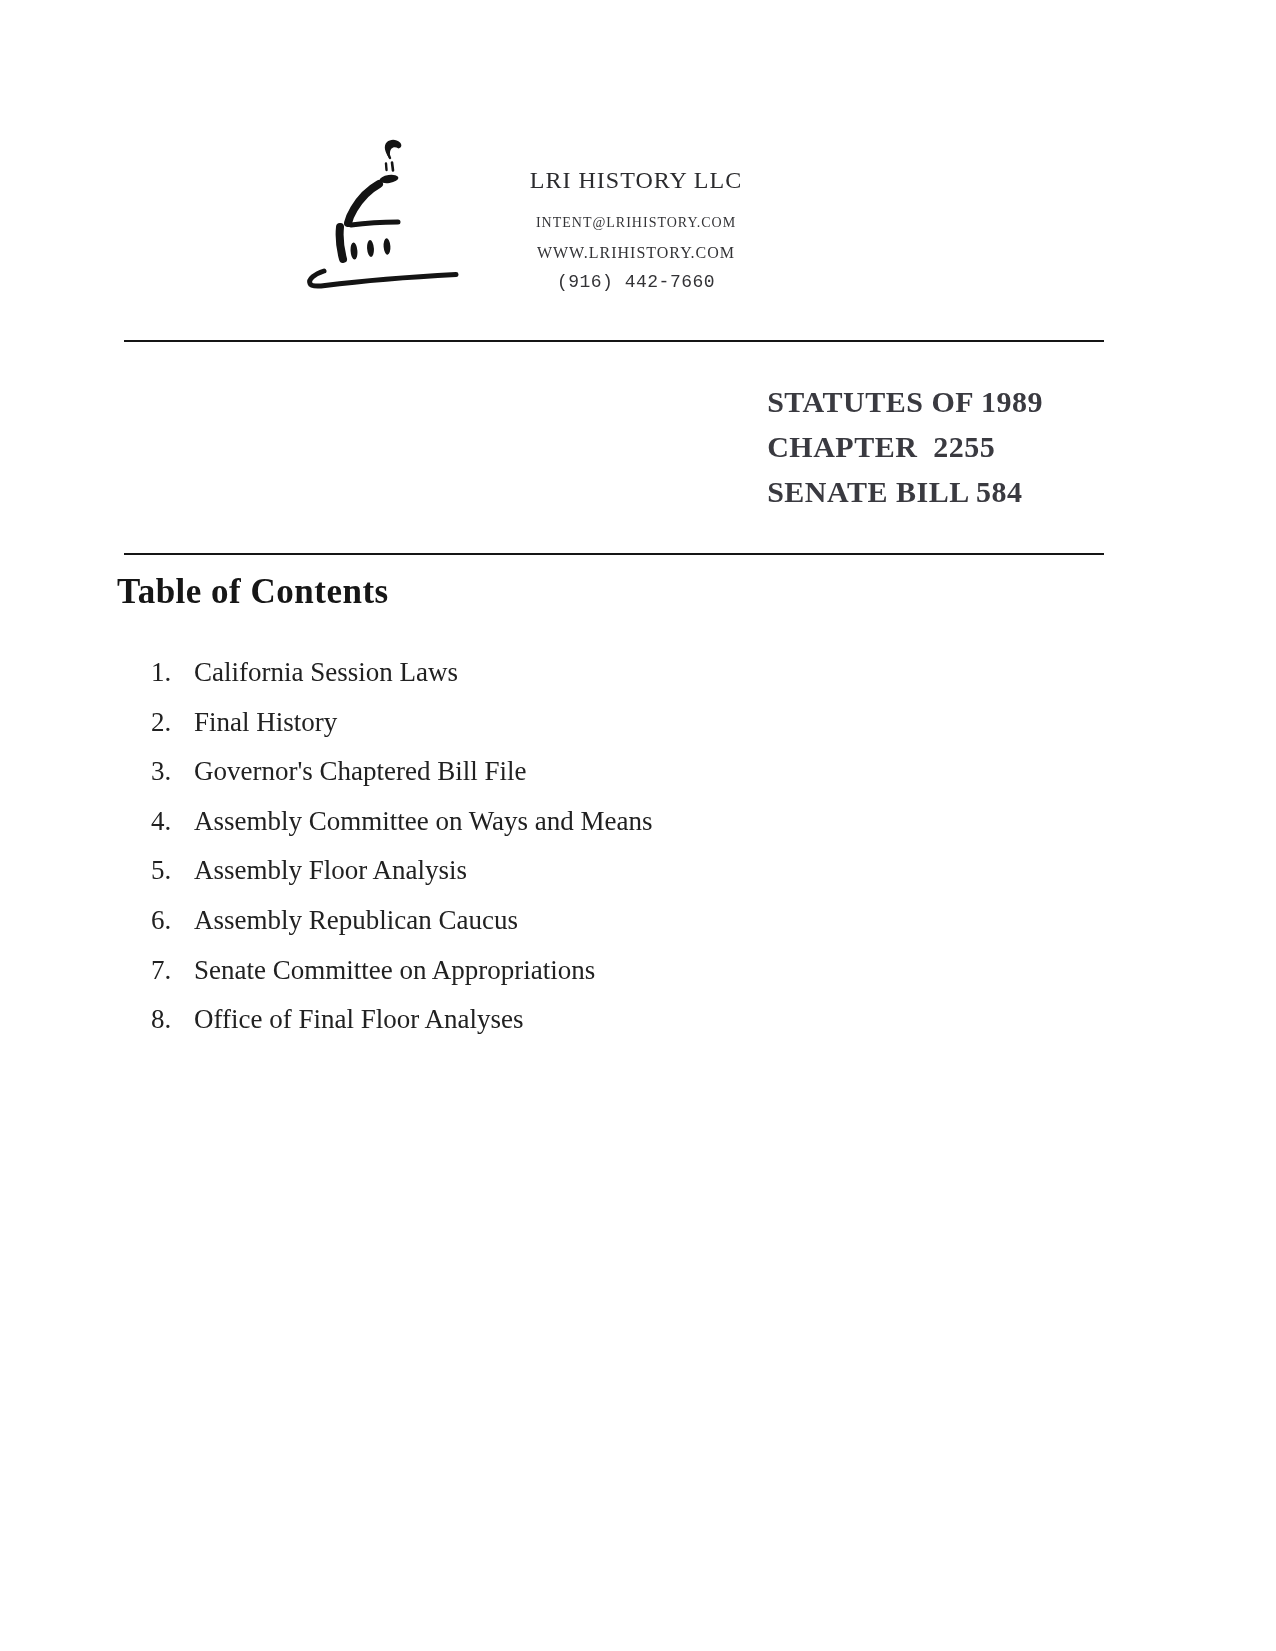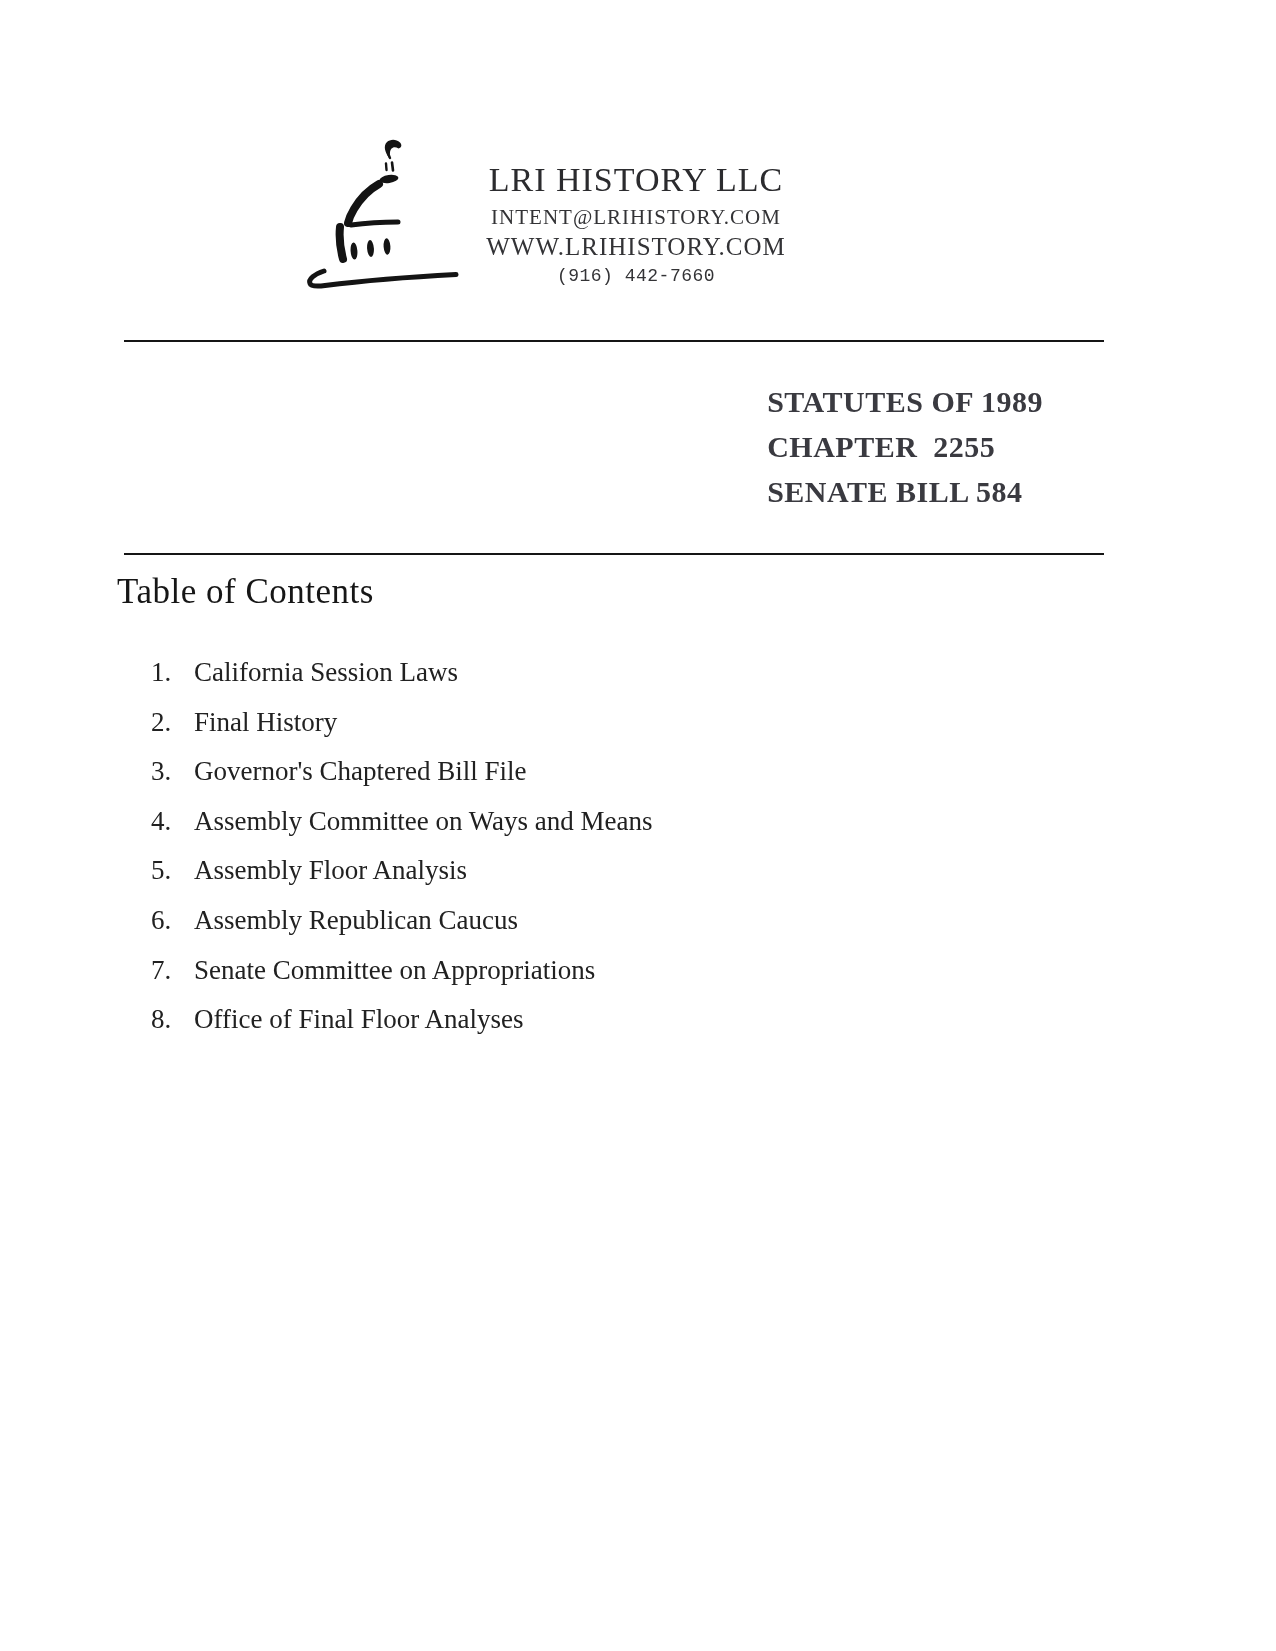--- a/index.html
+++ b/index.html
@@ -27,34 +27,34 @@
     height: 170px;
   }
   .company {
     position: absolute;
     left: 451px;
     top: 158px;
     width: 370px;
     text-align: center;
   }
   .company-name {
-    font-size: 34px;
+    font-size: 24px;
     line-height: 44px;
     letter-spacing: 1px;
     color: #2b2b2e;
   }
   .company-email {
-    margin-top: 0;
-    font-size: 21px;
+    margin-top: 6px;
+    font-size: 14px;
     line-height: 30px;
     letter-spacing: 1px;
     color: #333336;
   }
   .company-website {
-    font-size: 25px;
+    font-size: 16px;
     line-height: 30px;
     letter-spacing: 1px;
     color: #333336;
   }
   .company-phone {
     font-size: 18px;
     line-height: 28px;
     letter-spacing: 0.5px;
     color: #333336;
     font-family: Liberation Mono, monospace;
@@ -87,21 +87,21 @@
     white-space: pre;
   }
 
   
   .toc-heading {
     position: absolute;
     left: 117px;
     top: 570px;
     margin: 0;
     font-size: 35px;
-    font-weight: normal;
+    font-weight: bold;
     line-height: 44px;
     letter-spacing: 0.5px;
     color: #161616;
   }
   .toc-list {
     position: absolute;
     left: 151px;
     top: 648px;
     margin: 0;
     padding: 0;

